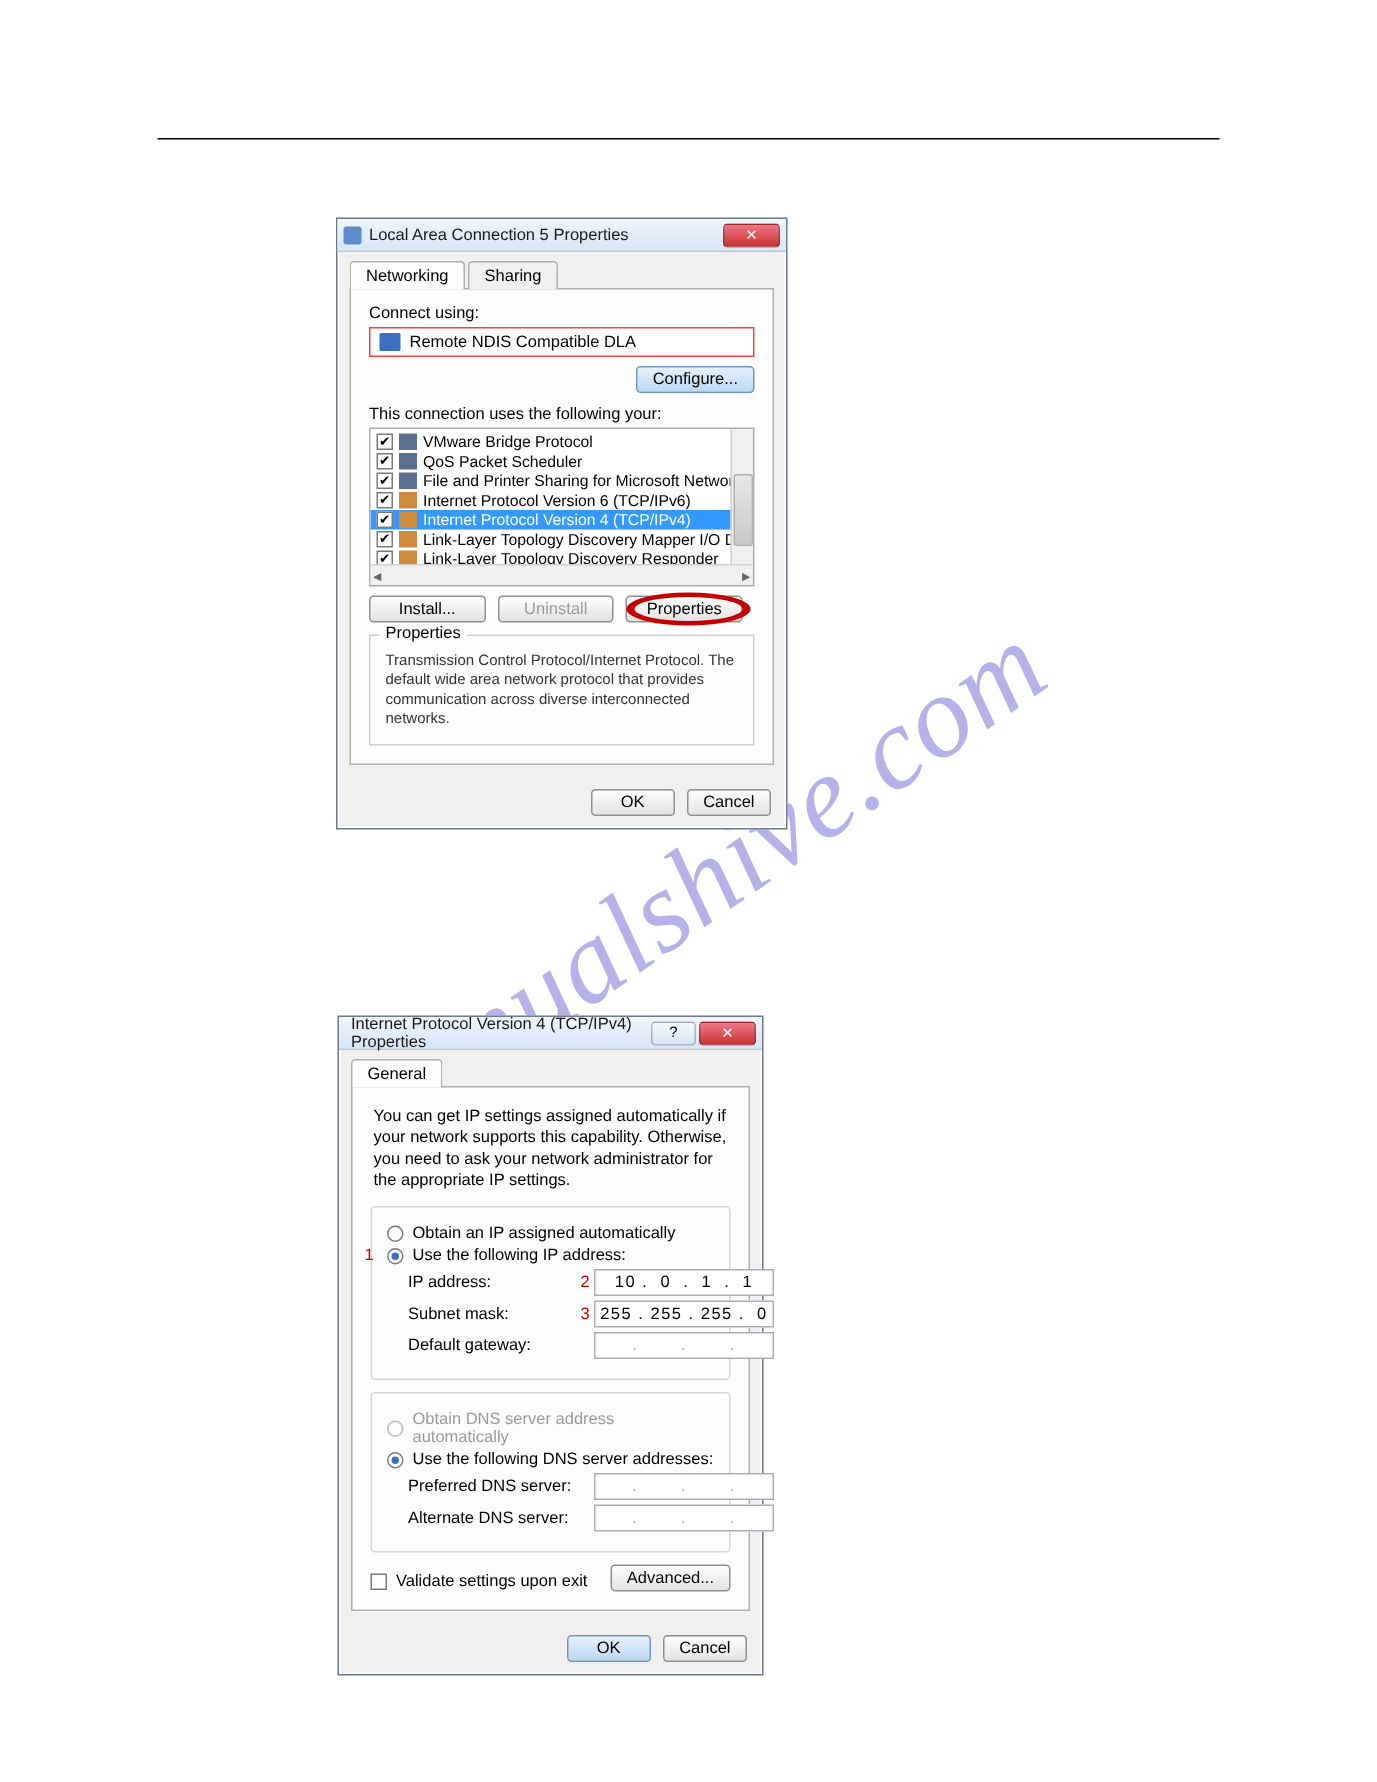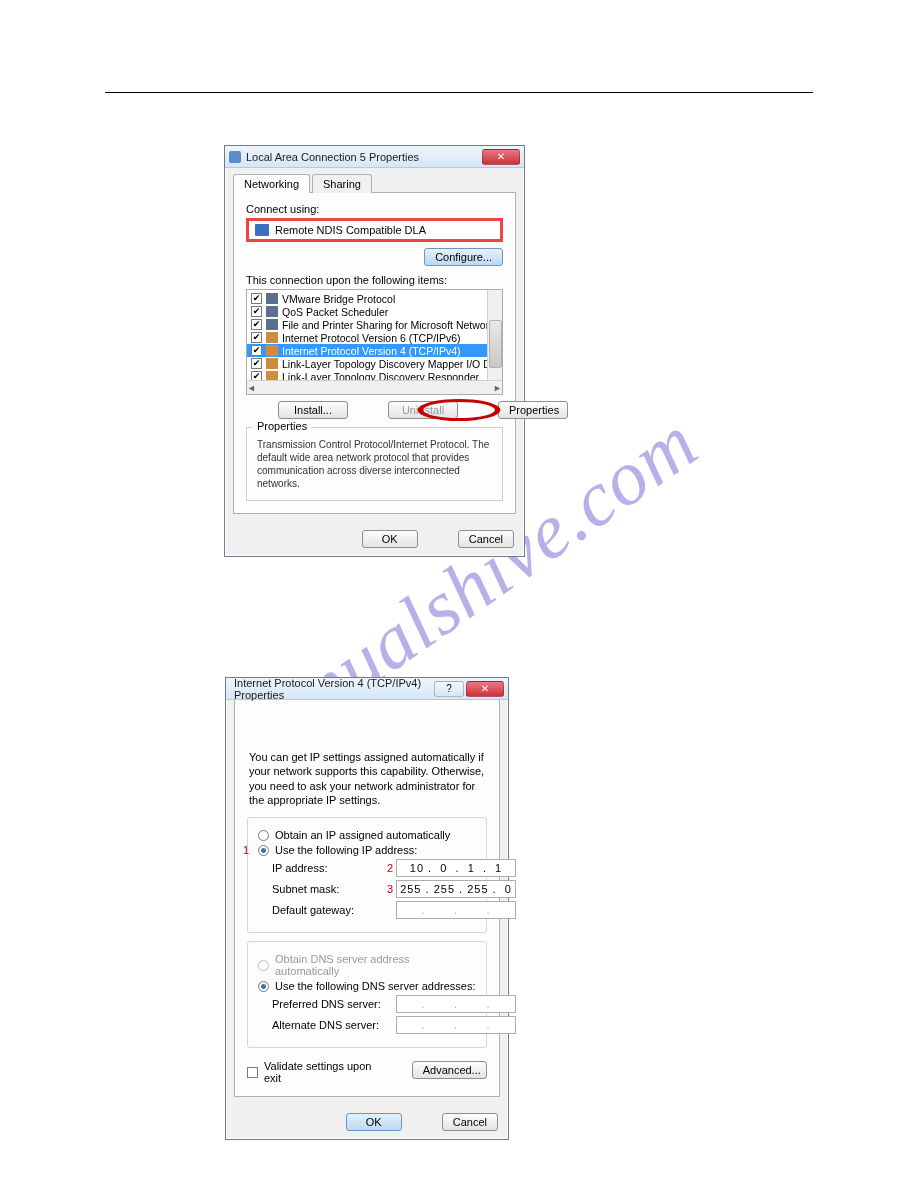--- a/index.html
+++ b/index.html
@@ -102,21 +102,21 @@
   .panel {
     margin: 0 8px 8px 8px;
     border: 1px solid #b0b0b0;
     background: #fdfdfd;
     padding: 10px 12px 12px 12px;
     margin-top: -1px;
   }
 
   .label { font-size: 11px; margin-bottom: 3px; display: block; }
   .textbox, .field {
-    border: 3px solid #ef4444;
+    border: 1px solid #ef4444;
     background: #fff;
     padding: 3px 6px;
     font-size: 11px;
     width: 100%;
     display: flex;
     align-items: center;
   }
   .adapter-icon {
     width: 14px; height: 12px;
     background: #3a70c2;
@@ -126,21 +126,20 @@
 
   .btn {
     border: 1px solid #8e8f8f;
     background: linear-gradient(#fdfdfd, #e3e3e3);
     padding: 2px 10px;
     font-size: 11px;
     border-radius: 3px;
     min-width: 70px;
     text-align: center;
     display: inline-block;
-    margin-left: 32px;
   }
   .btn.configure {
     background: linear-gradient(#e6f1fb, #bcd8f2);
     border-color: #6d97c3;
   }
   .btn.primary {
     background: linear-gradient(#e6f1fb, #bcd8f2);
     border-color: #6d97c3;
   }
   .btn.disabled { color: #9a9a9a; }
@@ -227,21 +226,21 @@
   }
   .desc { font-size: 10px; line-height: 1.3; color: #333; }
 
   .footer {
     display: flex; justify-content: flex-end;
     padding: 8px 10px;
     gap: 8px;
   }
 
   
-  .instructions { font-size: 11px; line-height: 1.3; padding: 2px 2px 10px 2px; margin-top: 38px; }
+  .instructions { font-size: 11px; line-height: 1.3; padding: 2px 2px 10px 2px; }
 
   .radio-row, .field-row {
     display: flex; align-items: center;
     font-size: 11px;
     margin: 3px 0;
   }
   .radio {
     width: 11px; height: 11px;
     border: 1px solid #7a7a7a;
     border-radius: 50%;
@@ -310,21 +309,21 @@
     <span class="label">Connect using:</span>
     <div class="textbox">
       <span class="adapter-icon"></span>
       <span>Remote NDIS Compatible DLA</span>
     </div>
     <div class="right-row">
       <span class="btn configure">Configure...</span>
     </div>
 
     <div style="margin-top:8px;">
-      <span class="label">This connection upon the following items:</span>
+      <span class="label">This connection uses the following your:</span>
       <div class="listbox">
         <div class="list-inner">
           <div class="list-row">
               <span class="chk">✔</span>
               <span class="item-icon ico-a"></span>
               <span>VMware Bridge Protocol</span>
             </div>
           <div class="list-row">
               <span class="chk">✔</span>
               <span class="item-icon ico-a"></span>
@@ -387,20 +386,23 @@
 
 <div class="dialog" style="left:225px; top:677px; width:284px;">
   <div class="titlebar">
     <span class="titlebar-title" style="padding-left:4px;">Internet Protocol Version 4 (TCP/IPv4) Properties</span>
     <div class="win-btns">
       <div class="win-btn win-help">?</div>
       <div class="win-btn win-close">✕</div>
     </div>
   </div>
 
+  <div class="tabs">
+    <div class="tab active">General</div>
+  </div>
 
   <div class="panel">
     <div class="instructions">You can get IP settings assigned automatically if your network supports this capability. Otherwise, you need to ask your network administrator for the appropriate IP settings.</div>
 
     <div class="indent-group" style="position:relative;">
       <div class="radio-row">
         <span class="radio"></span>
         <span>Obtain an IP assigned automatically</span>
       </div>
       <div class="radio-row" style="position:relative;">

